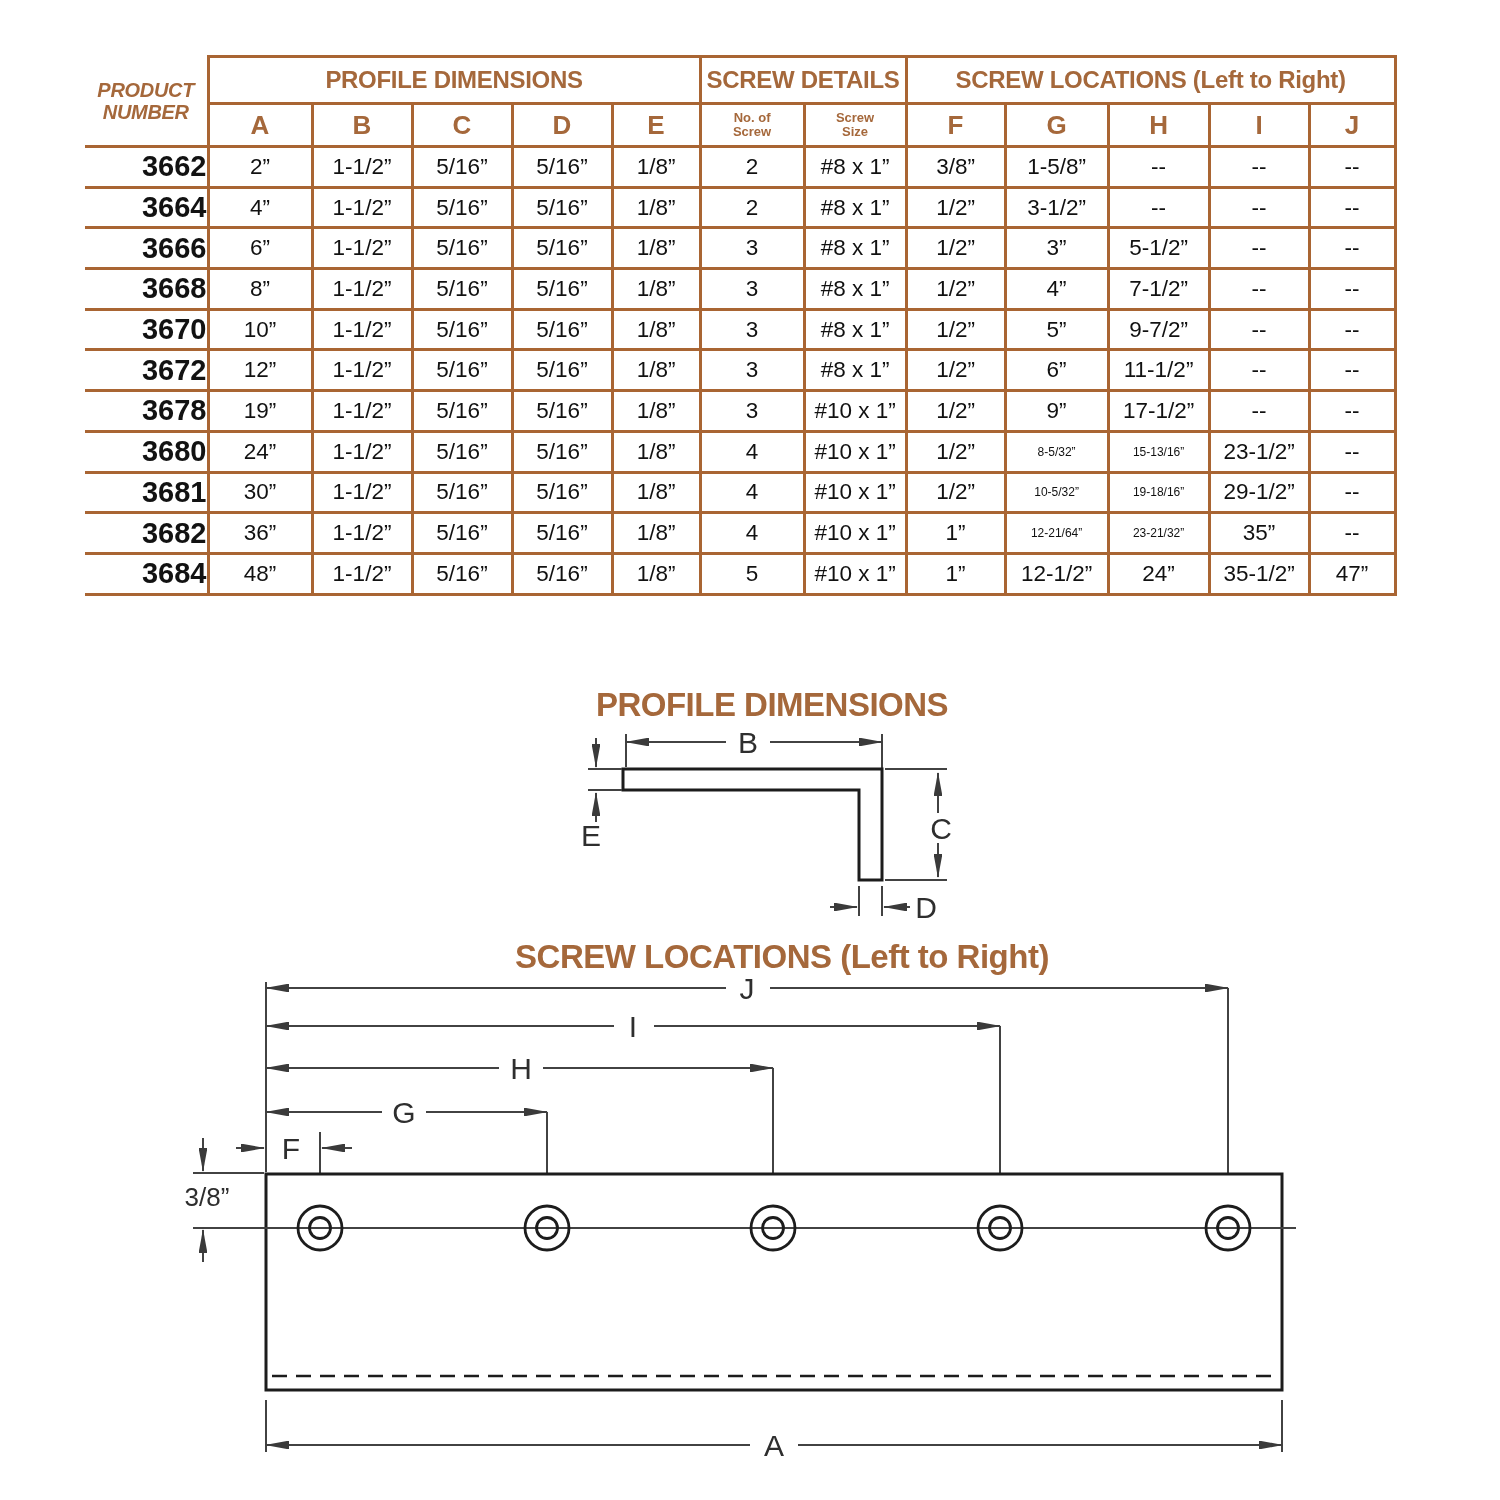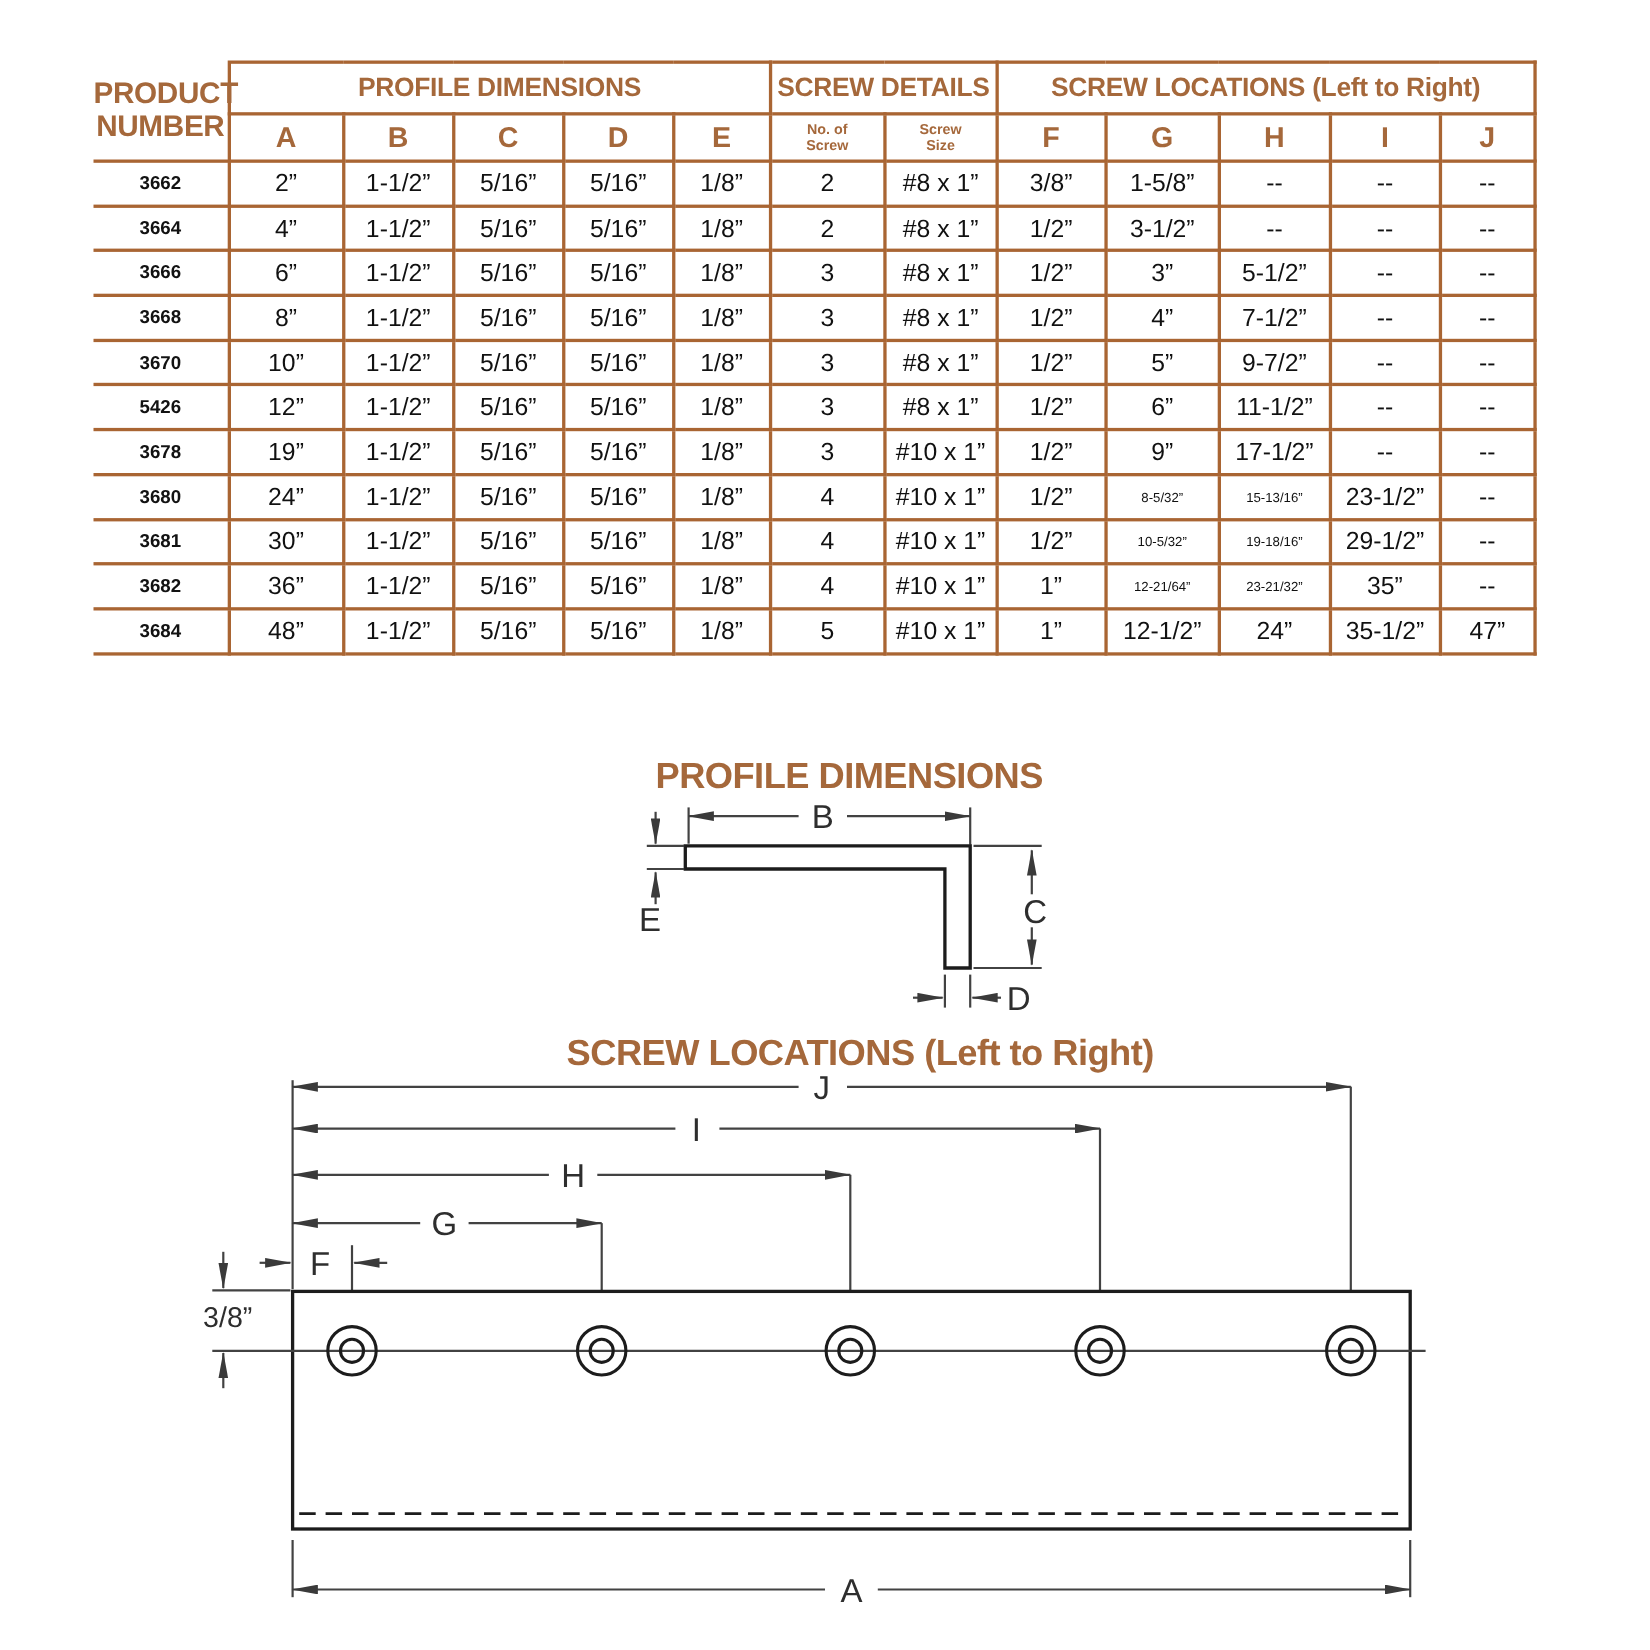--- a/index.html
+++ b/index.html
@@ -29,28 +29,28 @@
     border:3px solid var(--table_border);
     color:var(--accent_brown);font-weight:bold;font-size:24px;letter-spacing:-0.3px;
   }
   .sub{
     border:3px solid var(--table_border);
     color:var(--accent_brown);font-weight:bold;font-size:26px;
   }
   .sub.two-line{font-size:13px;line-height:1.05;}
   .prod-h{
     border:none;border-right:3px solid var(--table_border);border-bottom:3px solid var(--table_border);
-    color:var(--accent_brown);font-weight:bold;font-size:27px;line-height:1.1;letter-spacing:-0.3px;
+    color:var(--accent_brown);font-weight:bold;font-size:20px;line-height:1.1;letter-spacing:-0.3px;font-style:italic;
   }
   #spec-table tbody td{
     border:3px solid var(--table_border);
     color:#111;font-size:22.5px;
   }
   #spec-table tbody td.prod{
-    border-left:none;font-weight:bold;font-size:17px;color:#121212;
+    border-left:none;font-weight:bold;font-size:29px;color:#121212;text-align:right;
   }
   #spec-table tbody td.small{font-size:12px;}
   
   #diagrams{position:absolute;left:0;top:0;}
   .dia-title{font-family:"Liberation Sans",sans-serif;font-size:33px;font-weight:bold;fill:var(--accent_brown);letter-spacing:-0.5px;}
   .dia-label{font-family:"Liberation Sans",sans-serif;font-size:30px;fill:#2e2e2e;}
   .dia-label-sm{font-family:"Liberation Sans",sans-serif;font-size:26px;fill:#2e2e2e;}
   .dim{stroke:var(--line_gray);stroke-width:2;fill:none;}
   .ext{stroke:var(--line_gray);stroke-width:2;fill:none;}
   .solid{stroke:var(--ink_black);stroke-width:3;fill:#ffffff;}
@@ -286,21 +286,21 @@
           <td>1/8”</td>
           <td>3</td>
           <td>#8 x 1”</td>
           <td>1/2”</td>
           <td>5”</td>
           <td>9-7/2”</td>
           <td>--</td>
           <td>--</td>
         </tr>
         <tr>
-          <td class="prod">5426</td>
+          <td class="prod">3672</td>
           <td>12”</td>
           <td>1-1/2”</td>
           <td>5/16”</td>
           <td>5/16”</td>
           <td>1/8”</td>
           <td>3</td>
           <td>#8 x 1”</td>
           <td>1/2”</td>
           <td>6”</td>
           <td>11-1/2”</td>

